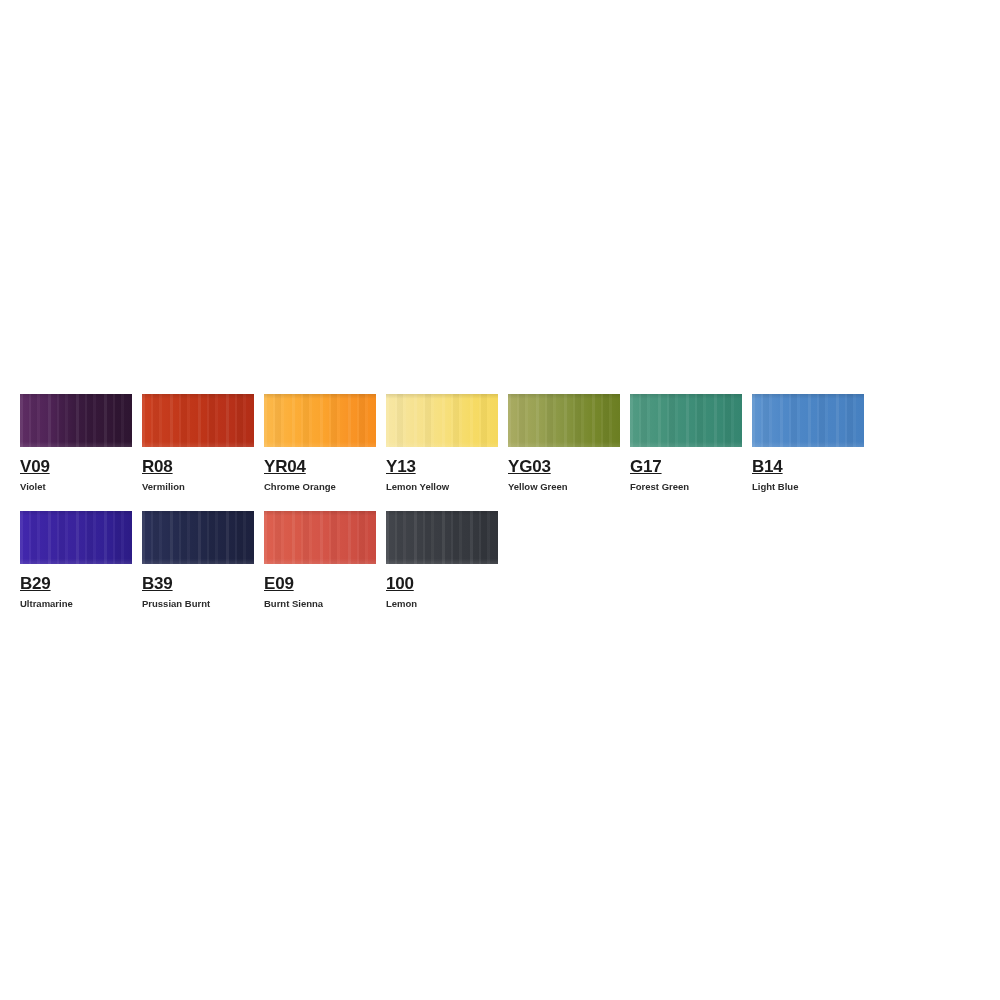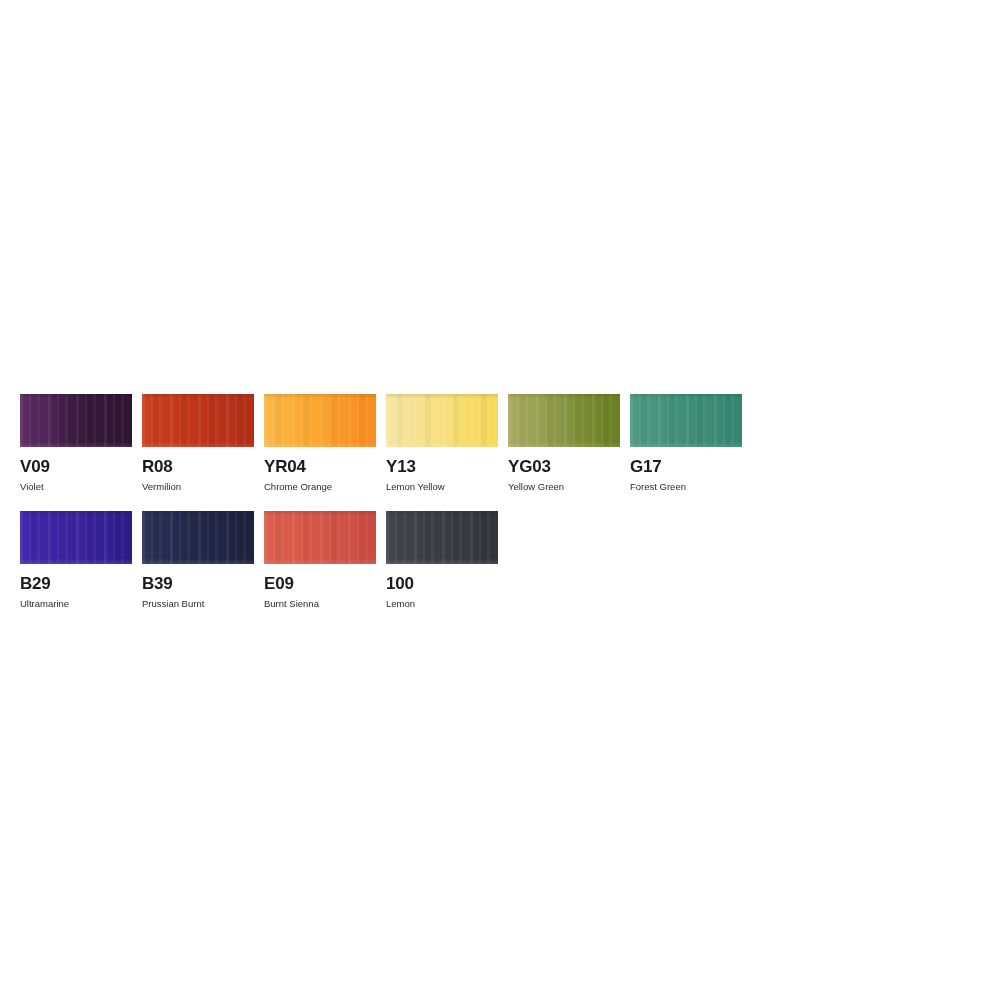--- a/index.html
+++ b/index.html
@@ -80,25 +80,26 @@
   }
 
   .swatch-code {
     font-size: 17px;
     font-weight: bold;
     color: #1b1b1b;
     letter-spacing: -0.2px;
     margin-top: 10px;
     line-height: 20px;
     white-space: nowrap;
+    text-decoration: underline;
   }
 
   .swatch-name {
     font-size: 9.5px;
-    font-weight: normal;
+    font-weight: bold;
     color: #2b2b2b;
     margin-top: 4px;
     line-height: 12px;
     white-space: nowrap;
   }
 </style>
 </head>
 <body>
 
 <div id="swatch-chart">
@@ -152,20 +153,28 @@
 
     <div class="swatch-cell">
       <div class="swatch-chip" style="background: linear-gradient(to right, rgb(82, 155, 131) 0%, rgb(71, 148, 124) 25%, rgb(63, 142, 120) 50%, rgb(58, 138, 116) 75%, rgb(53, 133, 112) 100%);">
         <span class="streaks"></span>
         <span class="vignette"></span>
       </div>
       <div class="swatch-code">G17</div>
       <div class="swatch-name">Forest Green</div>
     </div>
 
+    <div class="swatch-cell">
+      <div class="swatch-chip" style="background: linear-gradient(to right, rgb(94, 148, 207) 0%, rgb(80, 137, 200) 25%, rgb(75, 133, 197) 50%, rgb(74, 131, 195) 75%, rgb(70, 128, 192) 100%);">
+        <span class="streaks"></span>
+        <span class="vignette"></span>
+      </div>
+      <div class="swatch-code">B14</div>
+      <div class="swatch-name">Light Blue</div>
+    </div>
   </div>
 
   <div class="swatch-row">
     <div class="swatch-cell">
       <div class="swatch-chip" style="background: linear-gradient(to right, rgb(66, 39, 173) 0%, rgb(60, 36, 162) 25%, rgb(58, 35, 156) 50%, rgb(51, 32, 149) 75%, rgb(44, 27, 133) 100%);">
         <span class="streaks"></span>
         <span class="vignette"></span>
       </div>
       <div class="swatch-code">B29</div>
       <div class="swatch-name">Ultramarine</div>

